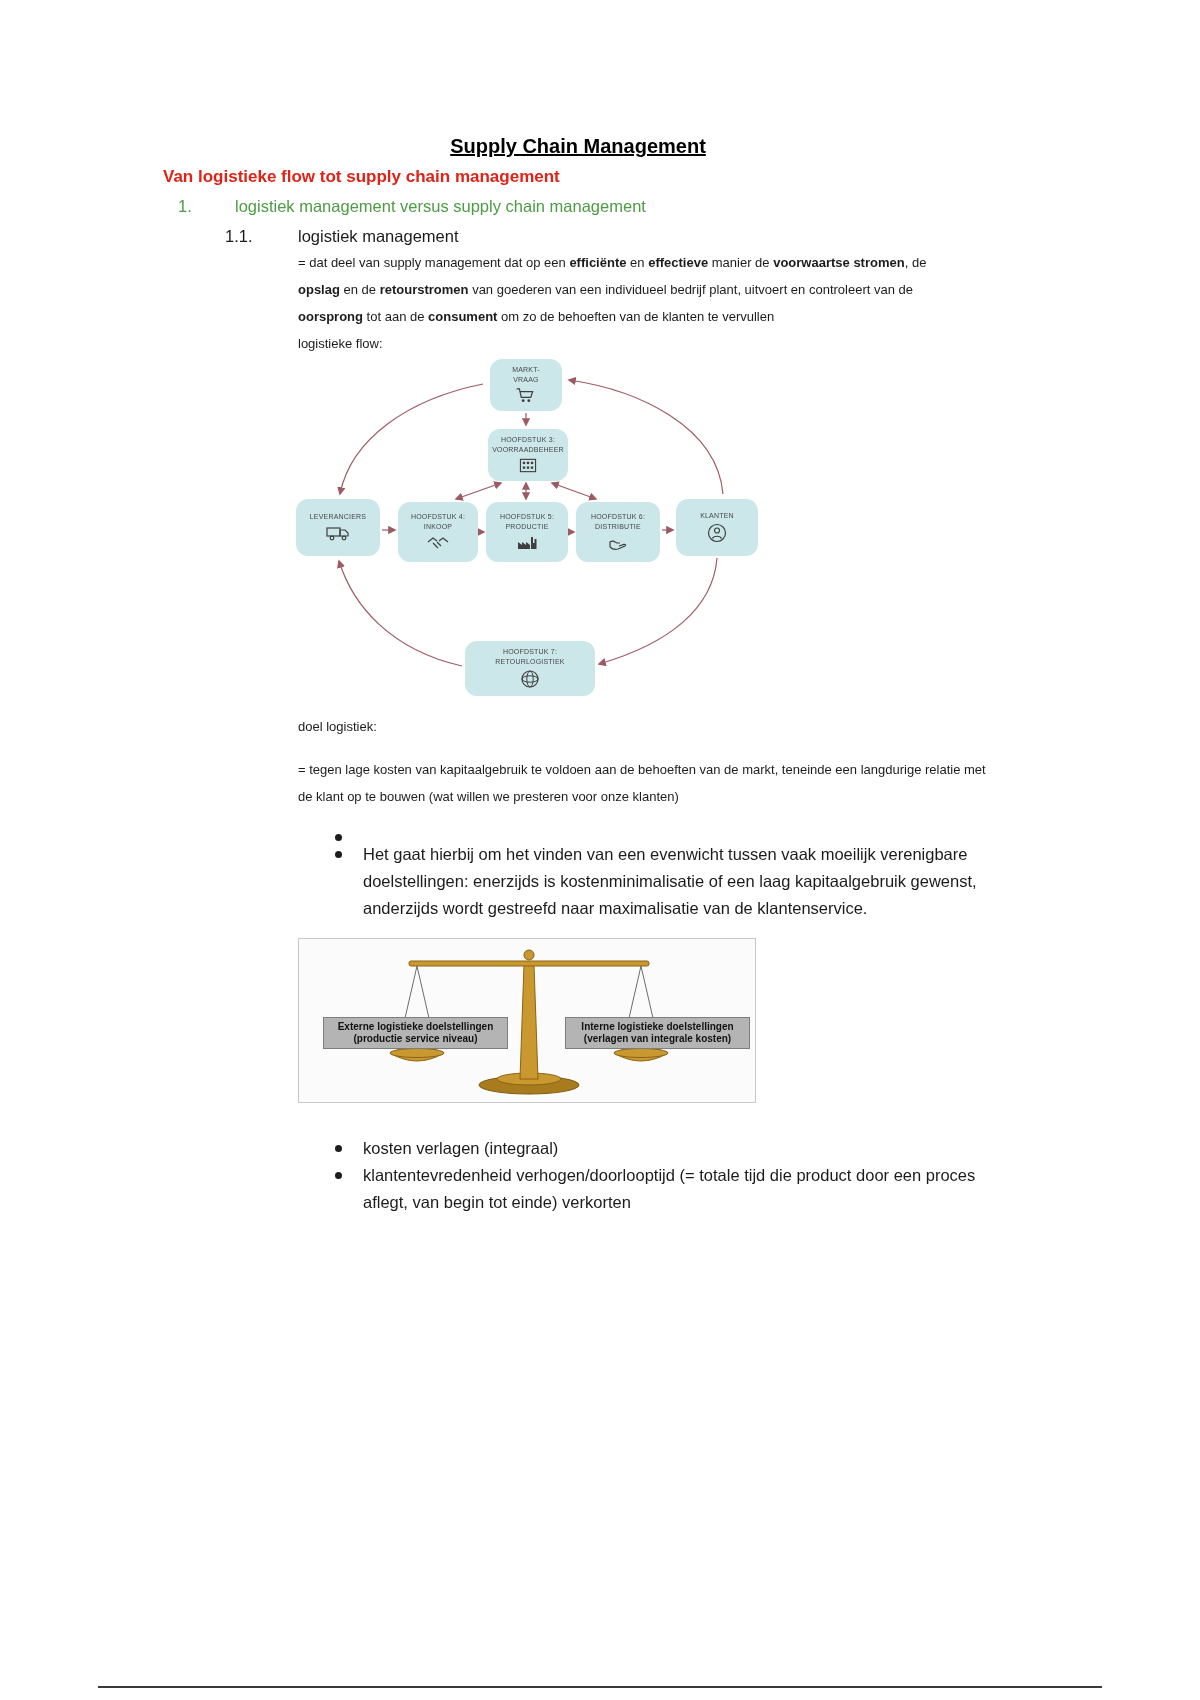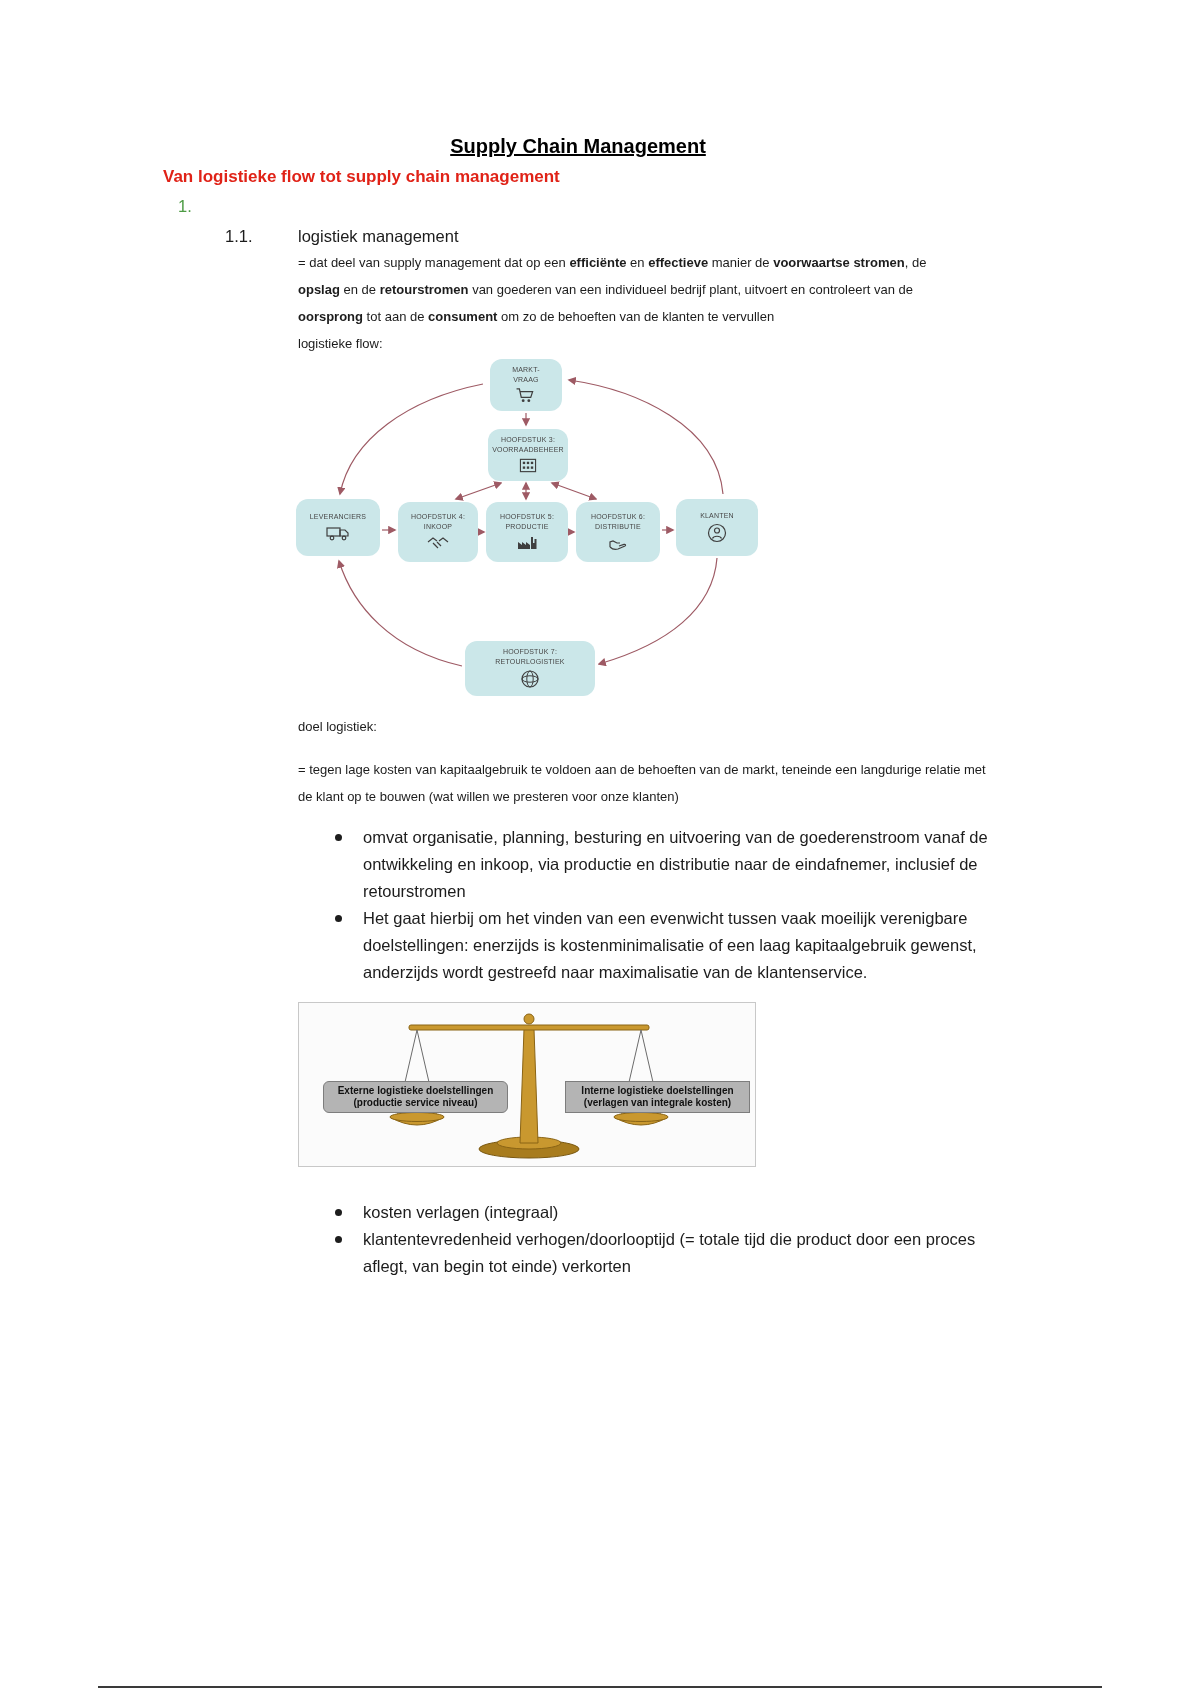--- a/index.html
+++ b/index.html
@@ -48,38 +48,39 @@
   .bullet{flex:0 0 auto;width:7px;height:7px;border-radius:50%;background:#1d1d1d;margin:10px 21px 0 172px;}
   .btext{margin:0;width:630px;font-size:16.5px;line-height:27px;}
 
   
   .scale-figure{position:relative;margin:16px 0 0 135px;width:458px;height:165px;border:1px solid #c8c8c8;background:#fbfbfb;}
   .scale-svg{position:absolute;left:0;top:0;}
   .gold{fill:#c9982f;stroke:#8a6415;stroke-width:1;}
   .gold-d{fill:#a87c1e;stroke:#7a5810;stroke-width:1;}
   .string{stroke:#6b6b6b;stroke-width:1;fill:none;}
   .scale-label{position:absolute;top:78px;width:185px;background:#b4b4b4;border:1px solid #7d7d7d;padding:3px 2px;text-align:center;font-size:10px;line-height:12px;font-weight:bold;color:#111;z-index:2;}
-  .scale-label.left{left:24px;border-radius:6px;}
+  .scale-label.left{left:24px;}
   .scale-label.right{left:266px;}
   .scale-label span{display:block;}
 
   .bottom-divider{position:absolute;left:98px;right:98px;top:1686px;height:2px;background:#3a3a3a;}
 </style>
 </head>
 <body>
 
 <div class="page">
   <div class="content">
 
     <h1 class="title">Supply Chain Management</h1>
 
     <h2 class="red-heading">Van logistieke flow tot supply chain management</h2>
 
     <div class="num-line lvl1">
       <span class="num">1.</span>
+      <span>logistiek management versus supply chain management</span>
     </div>
 
     <div class="num-line lvl2">
       <span class="num">1.1.</span>
       <span>logistiek management</span>
     </div>
 
     <p class="para def"><span>= dat deel van supply management dat op een </span><span class="b">efficiënte</span><span> en </span><span class="b">effectieve</span><span> manier de </span><span class="b">voorwaartse stromen</span><span>, de </span><span class="b">opslag</span><span> en de </span><span class="b">retourstromen</span><span> van goederen van een individueel bedrijf plant, uitvoert en controleert van de </span><span class="b">oorsprong</span><span> tot aan de </span><span class="b">consument</span><span> om zo de behoeften van de klanten te vervullen</span></p>
     <p class="para label">logistieke flow:</p>
 
@@ -185,21 +186,20 @@
       </div>
     </div>
 
     <p class="para label doel">doel logistiek:</p>
 
     <p class="para goal">= tegen lage kosten van kapitaalgebruik te voldoen aan de behoeften van de markt, teneinde een langdurige relatie met de klant op te bouwen (wat willen we presteren voor onze klanten)</p>
 
     <div class="bullets">
       <div class="bullet-item">
         <span class="bullet"></span>
-        <p class="btext">omvat organisatie, planning, besturing en uitvoering van de goederenstroom vanaf de ontwikkeling en inkoop, via productie en distributie naar de eindafnemer, inclusief de retourstromen</p>
       </div>
       <div class="bullet-item">
         <span class="bullet"></span>
         <p class="btext">Het gaat hierbij om het vinden van een evenwicht tussen vaak moeilijk verenigbare doelstellingen: enerzijds is kostenminimalisatie of een laag kapitaalgebruik gewenst, anderzijds wordt gestreefd naar maximalisatie van de klantenservice.</p>
       </div>
     </div>
 
     <div class="scale-figure">
       <svg class="scale-svg" width="458" height="165" viewBox="0 0 458 165">
         <ellipse class="gold-d" cx="230" cy="146" rx="50" ry="9"></ellipse>

